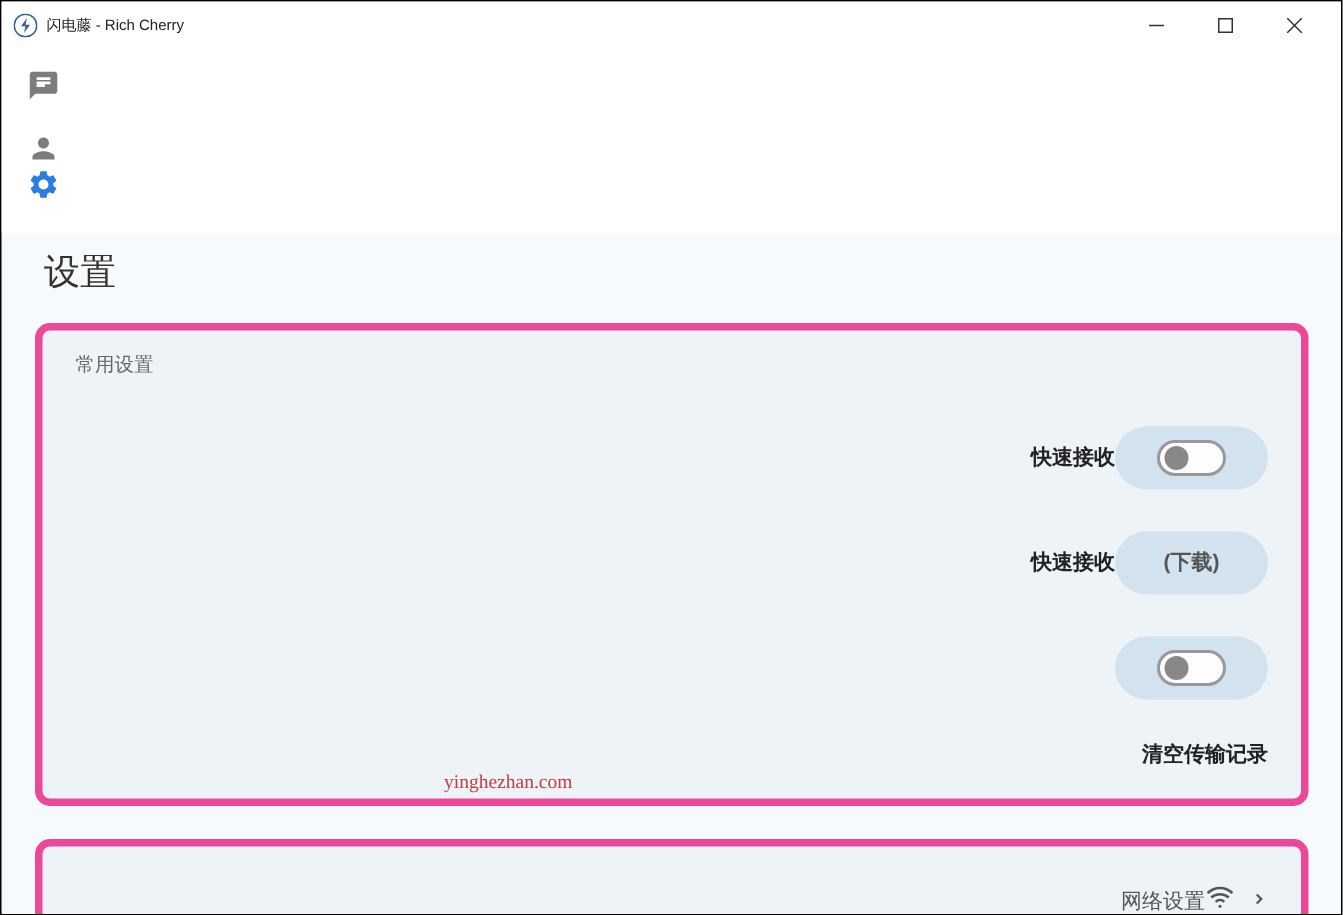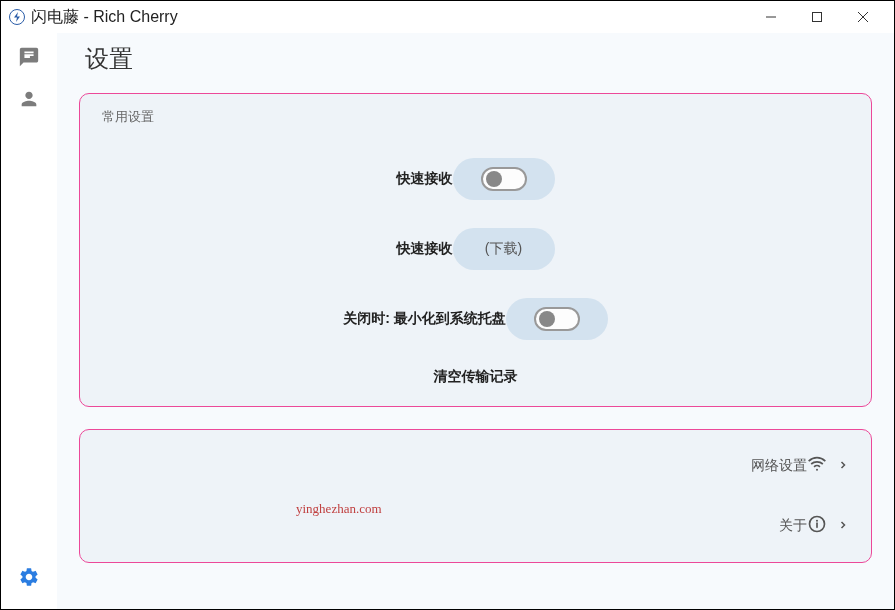--- a/index.html
+++ b/index.html
@@ -1,51 +1,51 @@
 <!DOCTYPE html>
 <html><head>
   <meta charset="utf-8">
   <style>
     * { margin: 0; padding: 0; box-sizing: border-box; font-family: "Microsoft YaHei", "Segoe UI", sans-serif; }
     body { width: 895px; height: 610px; background: #fff; border: 1px solid #000; overflow: hidden; position: relative; }
     
     .titlebar { height: 32px; display: flex; align-items: center; padding: 0 8px; background: #fff; }
     .titlebar-icon { width: 16px; height: 16px; margin-right: 6px; }
-    .titlebar-text { font-size: 16px; color: #222; flex: 1; }
+    .titlebar-text { font-size: 10px; color: #222; flex: 1; }
     .win-controls { display: flex; gap: 0; }
     .win-btn { width: 46px; height: 32px; display: flex; align-items: center; justify-content: center; cursor: pointer; }
     .win-btn svg { width: 10px; height: 10px; }
     
-    .app-body { display: flex; height: calc(100% - 32px); }
+    .app-body { display: flex; height: calc(100% - 32px); flex-direction: column; }
     
     .sidebar { width: 56px; background: #fff; display: flex; flex-direction: column; align-items: center; padding-top: 12px; }
     .sidebar-top { display: flex; flex-direction: column; gap: 18px; align-items: center; flex: 1; }
     .sidebar-bottom { padding-bottom: 20px; }
     .side-icon { width: 24px; height: 24px; color: #7c7c7c; cursor: pointer; display: flex; align-items: center; justify-content: center; }
     .side-icon.active { color: #2b7de1; }
     
     .main { flex: 1; background: #f7fafd; padding: 10px 22px 0 22px; overflow-y: auto; }
     .page-title { font-size: 24px; color: #333; margin-bottom: 18px; margin-left: 6px; }
     
-    .card { background: #eef3f8; border-radius: 10px; margin-bottom: 22px; padding: 14px 22px 6px 22px; border: 1px solid #ec4899; }
+    .card { background: #eef3f8; border-radius: 10px; margin-bottom: 22px; padding: 14px 22px 6px 22px; border: 5px solid #ec4899; }
     .card-label { font-size: 13px; color: #666; margin-bottom: 18px; }
     
-    .row { display: flex; align-items: center; justify-content: center; padding: 14px 0; }
+    .row { display: flex; align-items: center; justify-content: flex-end; padding: 14px 0; }
     .row-label { font-size: 14px; font-weight: bold; color: #222; }
     
-    .ctrl-btn { width: 102px; height: 42px; border-radius: 22px; background: #d3e2ef; border: none; display: flex; align-items: center; justify-content: center; font-size: 14px; color: #555; cursor: pointer; }
+    .ctrl-btn { width: 102px; height: 42px; border-radius: 22px; background: #d3e2ef; border: none; display: flex; align-items: center; justify-content: center; font-size: 14px; color: #555; cursor: pointer; font-weight: bold; }
     
     .toggle { width: 46px; height: 24px; border-radius: 12px; background: #fdfdfd; border: 2px solid #999; position: relative; cursor: pointer; }
     .toggle-knob { width: 16px; height: 16px; border-radius: 50%; background: #888; position: absolute; top: 2px; left: 3px; }
     
     .nav-row { display: flex; align-items: center; justify-content: flex-end; padding: 18px 0; cursor: pointer; }
     .nav-label { font-size: 14px; color: #555; }
     .nav-right { display: flex; align-items: center; gap: 10px; color: #6f6f6f; }
     
-    .watermark { position: absolute; left: 295px; top: 500px; color: #c04040; font-size: 13px; pointer-events: none; font-family: "SimSun", serif; }
+    .watermark { position: absolute; left: 295px; top: 512px; color: #c04040; font-size: 13px; pointer-events: none; font-family: "SimSun", serif; }
   </style>
 </head>
 <body>
 
 <div class="titlebar">
   <span class="titlebar-icon">
     <svg viewBox="0 0 16 16">
         <circle cx="8" cy="8" r="7.5" fill="#fff" stroke="#2b5da8" stroke-width="1"></circle>
         <path d="M9 3 L5 8.5 L8 8.5 L7 13 L11 7.5 L8 7.5 Z" fill="#2b5da8"></path>
       </svg>
@@ -108,21 +108,20 @@
             </span>
         </button>
       </div>
 
       <div class="row">
         <div class="row-label">快速接收</div>
         <button class="ctrl-btn">(下载)</button>
       </div>
 
       <div class="row">
-        <div class="row-label">关闭时: 最小化到系统托盘</div>
         <button class="ctrl-btn">
           <span class="toggle">
               <span class="toggle-knob"></span>
             </span>
         </button>
       </div>
 
       <div class="row">
         <div class="row-label">清空传输记录</div>
       </div>

